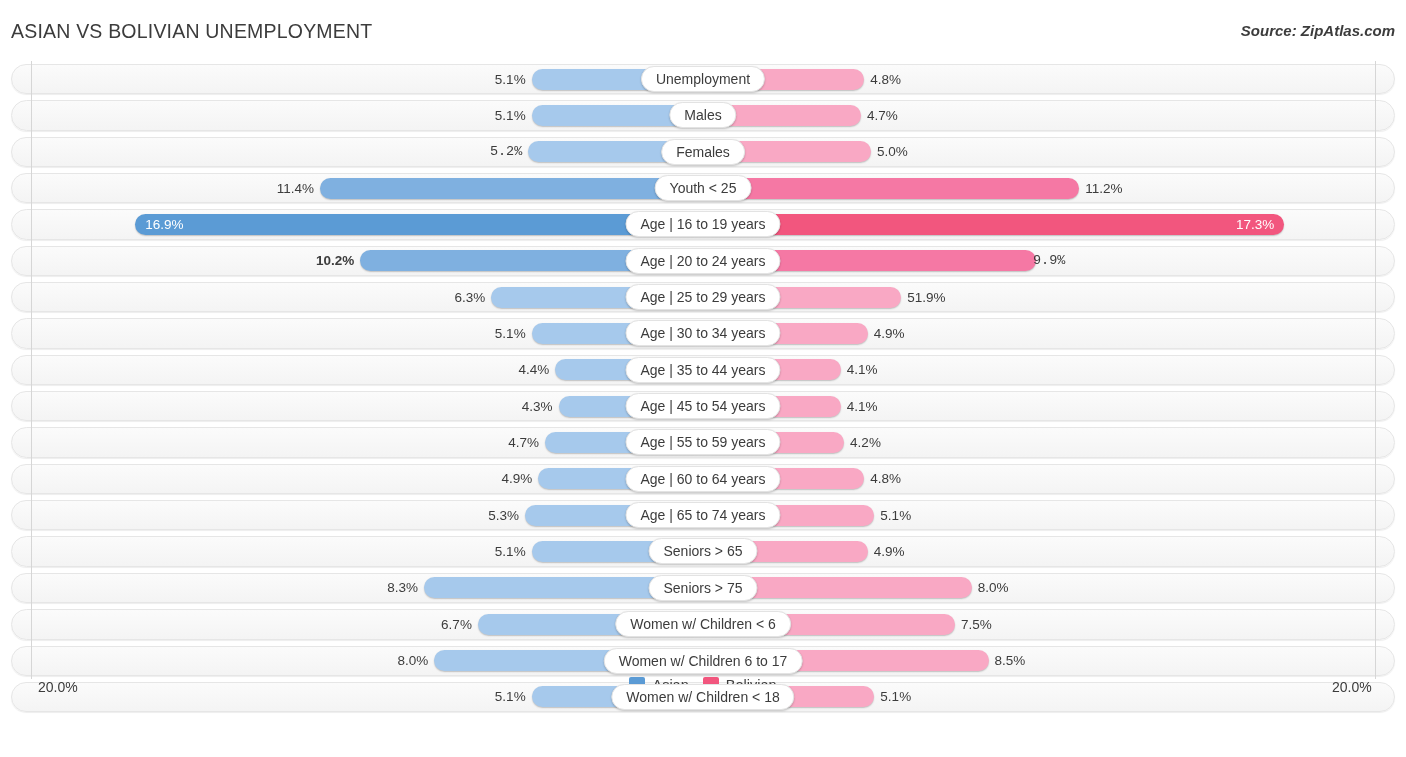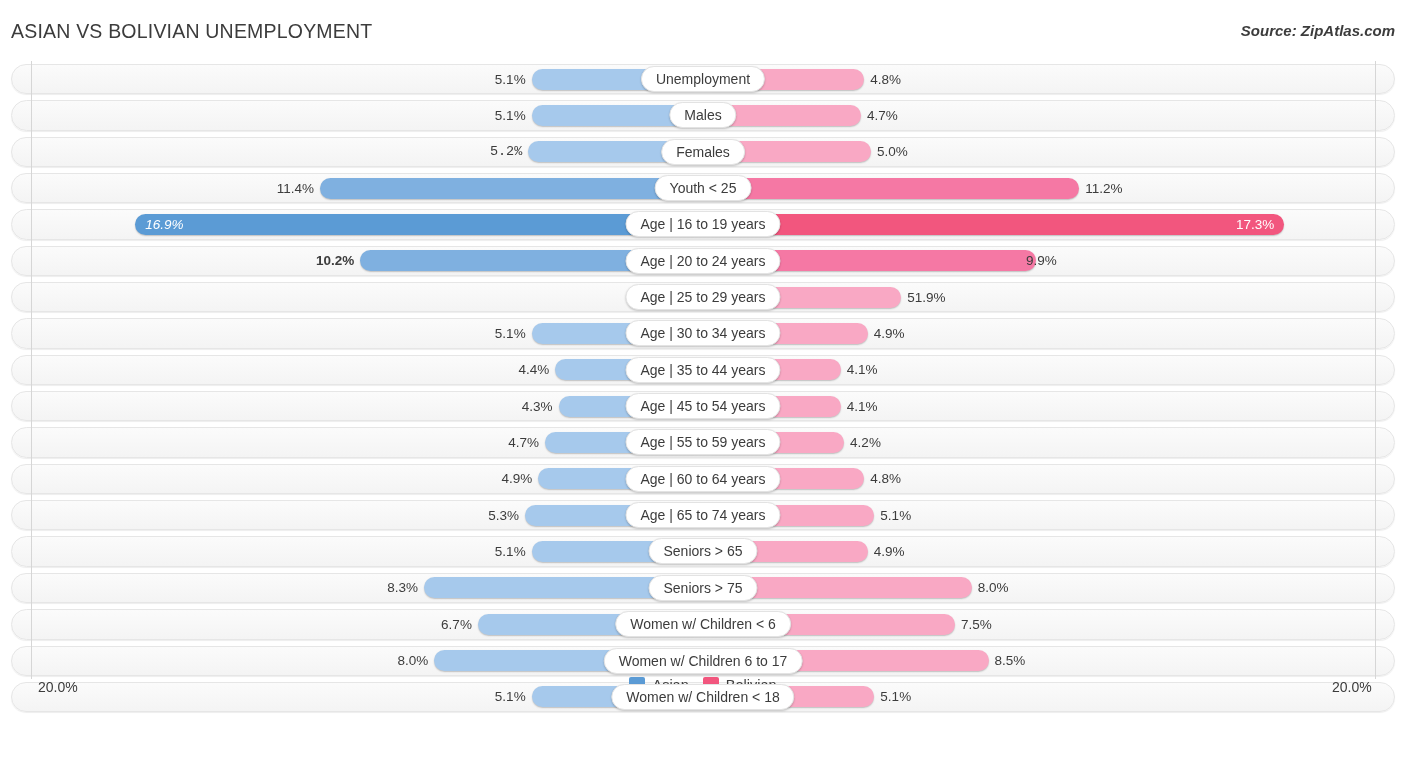--- a/index.html
+++ b/index.html
@@ -222,48 +222,52 @@
             <div class="half right" style="left: 50%; width: 672px;">
               <div class="bar" style="width: 376.32px; background: rgb(245, 120, 164);"></div>
               <div class="val" style="left: 376.32px;">11.2%</div>
             </div>
             <div class="pill">Youth &lt; 25</div>
           </div>
         </div>
         <div class="row">
           <div class="track"></div>
           <div class="bars">
-            <div class="half left" style="right: 50%; width: 672px; font-style: italic;">
+            <div class="half left" style="right: 50%; width: 672px;">
               <div class="bar" style="width: 567.84px; background: rgb(91, 155, 213);"></div>
               <div class="val inside" style="left: 104.16px;">16.9%</div>
             </div>
             <div class="half right" style="left: 50%; width: 672px;">
               <div class="bar" style="width: 581.28px; background: rgb(242, 86, 126);"></div>
               <div class="val inside" style="right: 90.72px;">17.3%</div>
             </div>
             <div class="pill">Age | 16 to 19 years</div>
           </div>
         </div>
         <div class="row">
           <div class="track"></div>
           <div class="bars">
             <div class="half left" style="right: 50%; width: 672px;">
               <div class="bar" style="width: 342.72px; background: rgb(127, 176, 224);"></div>
               <div class="val" style="right: 342.72px; font-weight: bold;">10.2%</div>
             </div>
             <div class="half right" style="left: 50%; width: 672px;">
               <div class="bar" style="width: 332.64px; background: rgb(245, 120, 164);"></div>
-              <div class="val" style="left: 317px;">9.9%</div>
+              <div class="val" style="left: 324px; font-family: Liberation Mono, monospace;">9.9%</div>
             </div>
             <div class="pill">Age | 20 to 24 years</div>
           </div>
         </div>
         <div class="row">
           <div class="track"></div>
           <div class="bars">
+            <div class="half left" style="right: 50%; width: 672px;">
+              <div class="bar" style="width: 211.68px; background: rgb(166, 201, 236);"></div>
+              <div class="val" style="right: 211.68px;">6.3%</div>
+            </div>
             <div class="half right" style="left: 50%; width: 672px;">
               <div class="bar" style="width: 198.24px; background: rgb(249, 168, 196);"></div>
               <div class="val" style="left: 198.24px;">51.9%</div>
             </div>
             <div class="pill">Age | 25 to 29 years</div>
           </div>
         </div>
         <div class="row">
           <div class="track"></div>
           <div class="bars">

